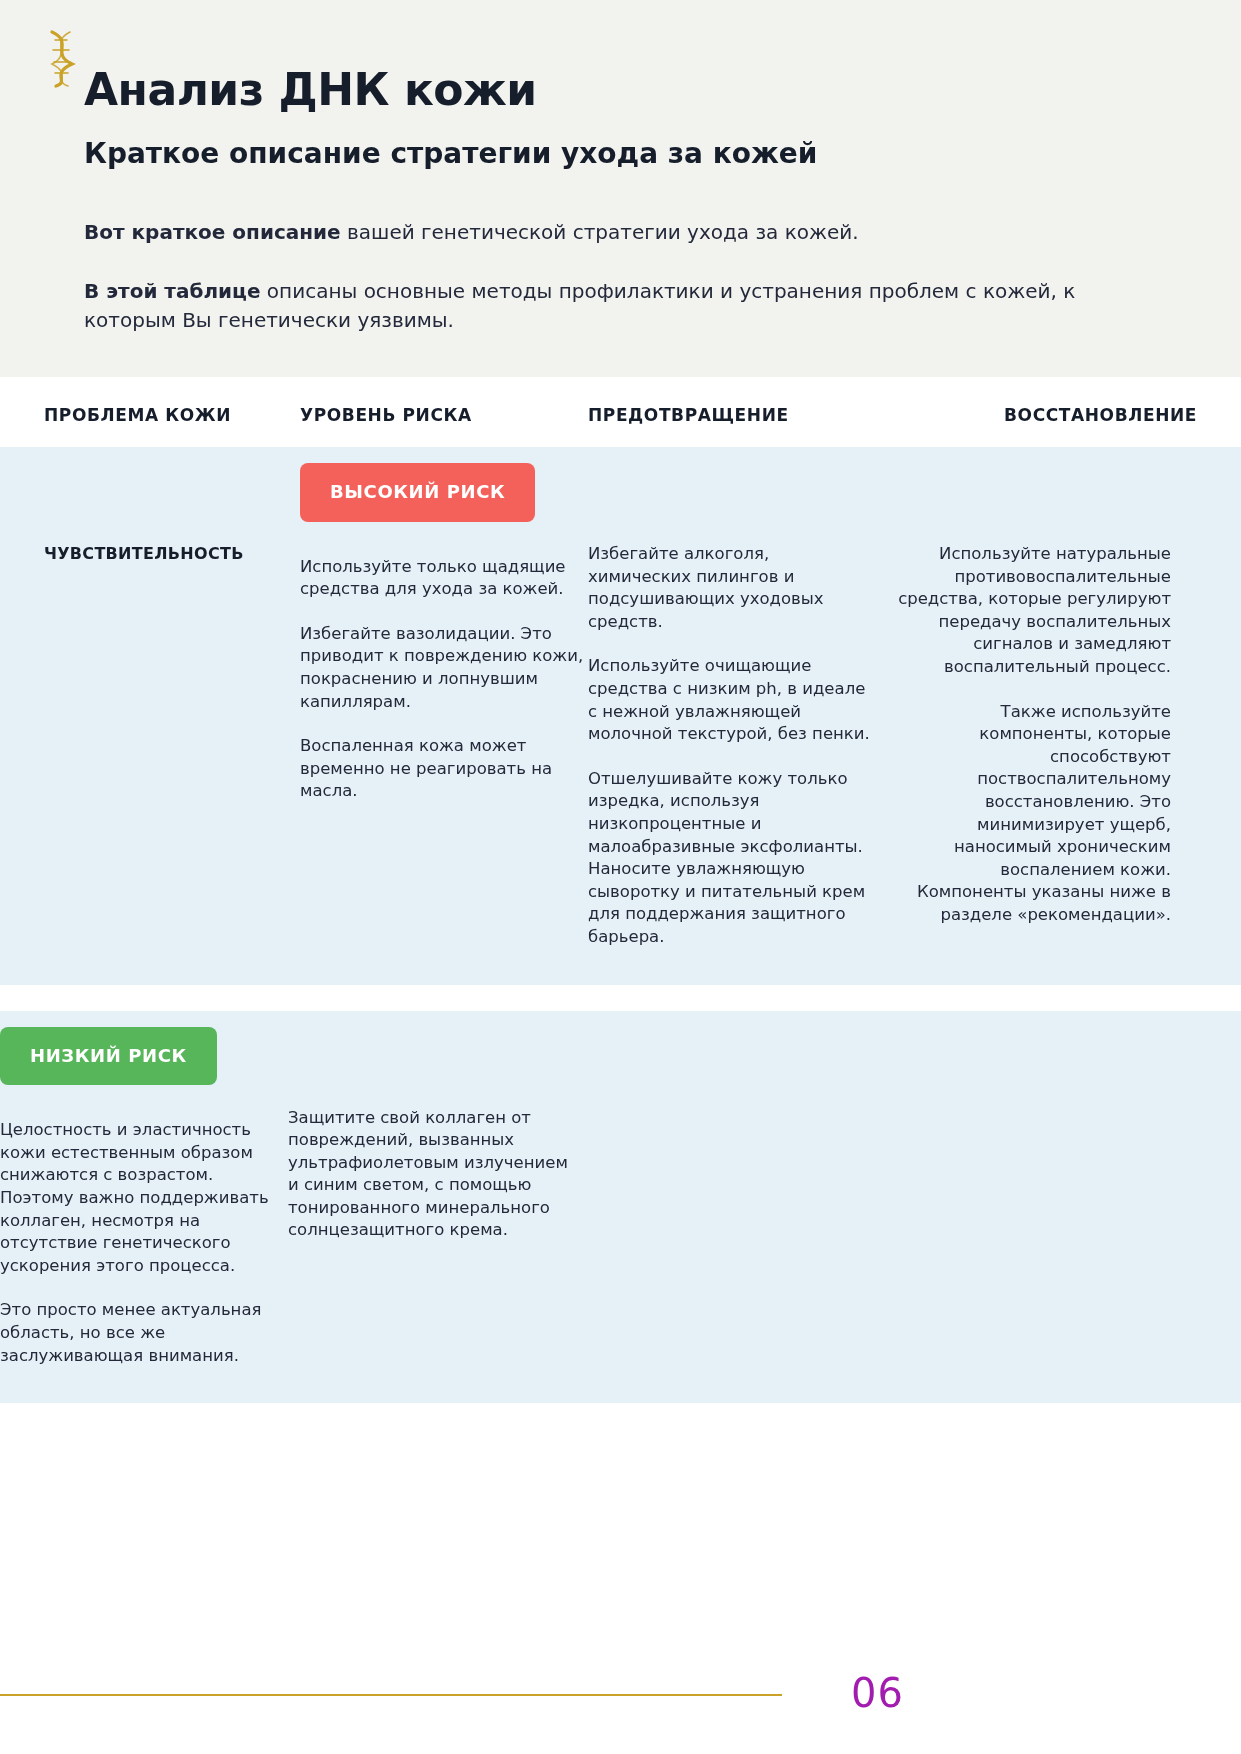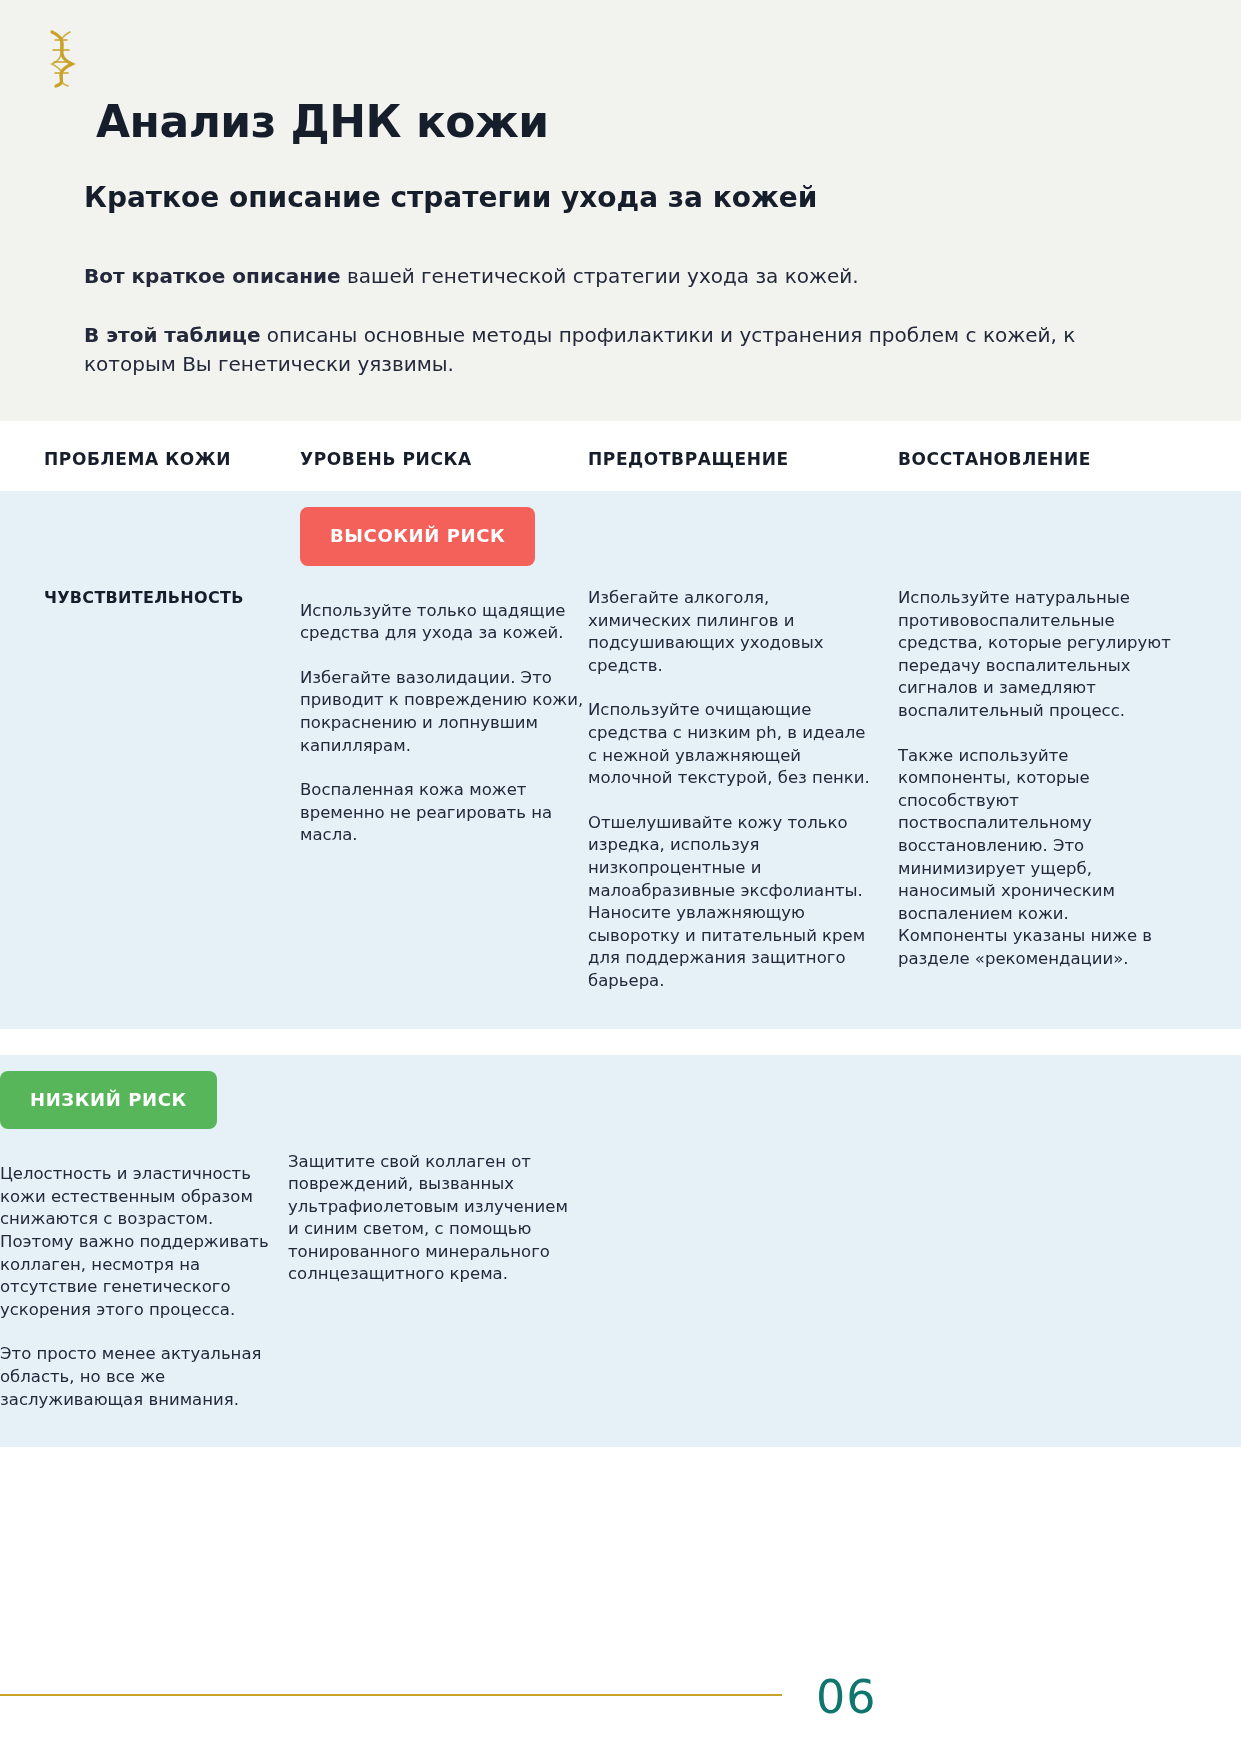--- a/index.html
+++ b/index.html
@@ -33,22 +33,22 @@
     position: absolute;
     top: 28px;
     left: 40px;
     width: 44px;
     height: 60px;
   }
   .title {
     font-size: 44px;
     font-weight: 700;
     letter-spacing: -0.5px;
-    margin: 12px;
-    padding: 84px 0 0 84px;
+    margin: 0;
+    padding: 64px 0 0 84px;
     color: #161d2b;
   }
   .subtitle {
     font-size: 28px;
     font-weight: 700;
     margin: 0;
     padding: 22px 0 0 84px;
     color: #161d2b;
   }
   .para {
@@ -71,21 +71,21 @@
   .th {
     font-size: 17px;
     font-weight: 700;
     letter-spacing: 0.6px;
     color: #161d2b;
     text-transform: uppercase;
   }
   .col1 { width: 300px; padding-left: 44px; box-sizing: border-box; }
   .col2 { width: 288px; padding-left: 0px; box-sizing: border-box; }
   .col3 { width: 310px; box-sizing: border-box; }
-  .col4 { width: 299px; box-sizing: border-box; }
+  .col4 { width: 299px; box-sizing: border-box; text-align: right; }
 
   .row {
     background: #e6f1f7;
     display: flex;
     position: relative;
     padding: 0 0 36px 0;
   }
   .row-gap {
     height: 26px;
     background: #ffffff;
@@ -137,24 +137,24 @@
   .footer-line {
     position: absolute;
     left: 0;
     top: 18px;
     width: 782px;
     height: 2px;
     background: #c9a227;
   }
   .footer-num {
     position: absolute;
-    left: 816px;
+    left: 851px;
     top: -6px;
-    font-size: 46px;
-    color: #0f766e;
+    font-size: 40px;
+    color: #a21caf;
     letter-spacing: 1px;
   }
 </style>
 </head>
 <body>
 
 <div class="page">
 
   <div class="header">
     <div class="logo">

